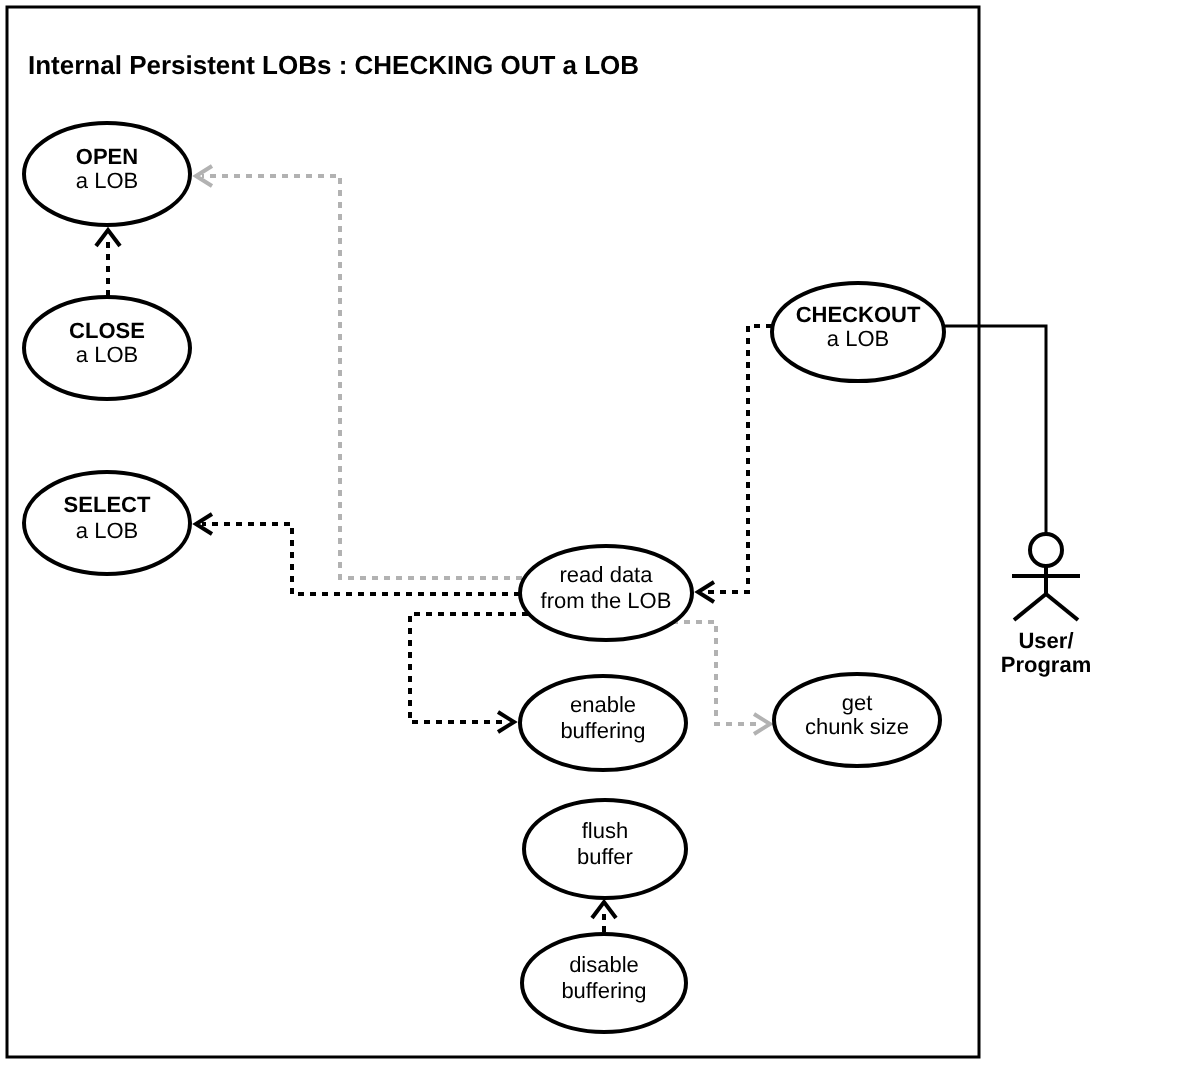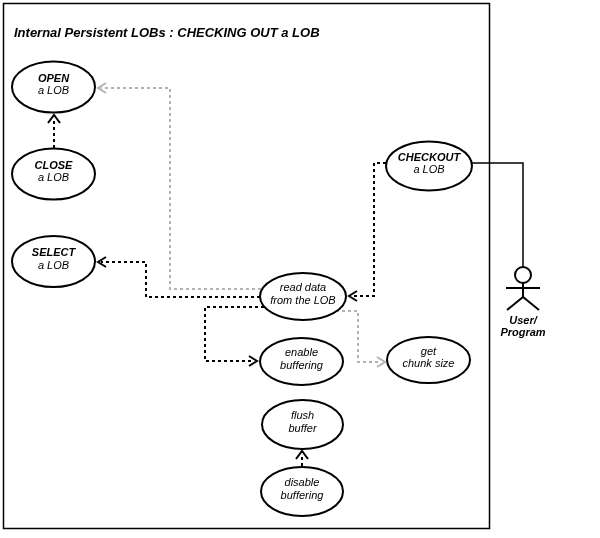--- a/index.html
+++ b/index.html
@@ -4,21 +4,21 @@
 <style>
   html, body {
     margin: 0;
     padding: 0;
     background: #ffffff;
     width: 600px;
     height: 538px;
     overflow: hidden;
     font-family: "Liberation Sans", sans-serif;
   }
-  .stage { position: relative; width: 556px; height: 538px; font-style: italic; }
+  .stage { position: relative; width: 556px; height: 538px; }
   svg { display: block; }
   .title-text {
     font-family: "Liberation Sans", sans-serif;
     font-size: 13px;
     font-weight: bold;
     fill: #000000;
   }
   .node {
     fill: #ffffff;
     stroke: #000000;

